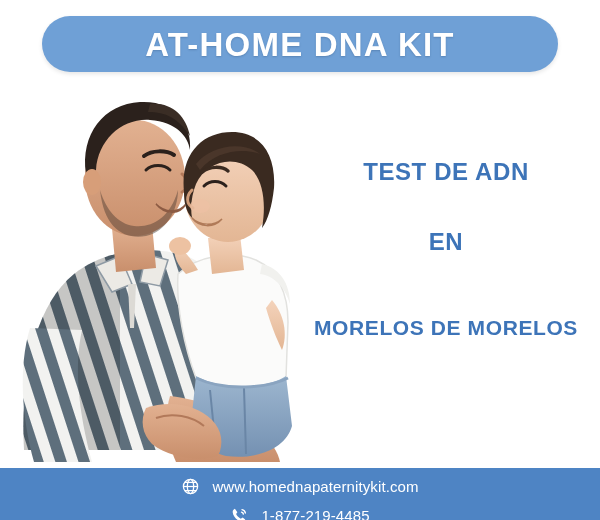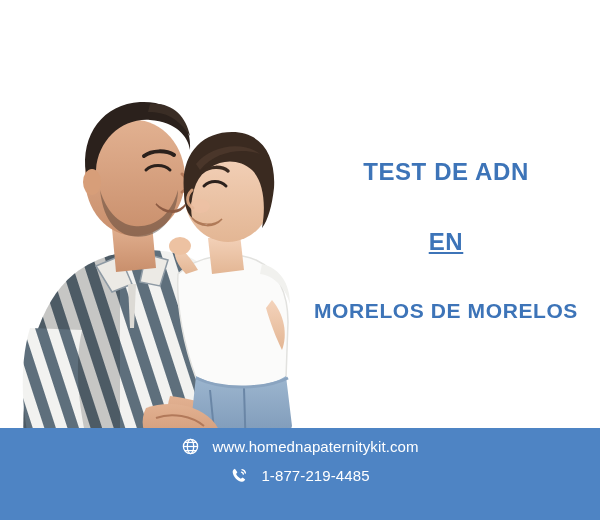--- a/index.html
+++ b/index.html
@@ -66,30 +66,30 @@
   }
   .heading-line {
     color: #3d74b8;
     font-weight: bold;
     font-size: 24px;
     letter-spacing: 0.6px;
     line-height: 1;
     white-space: nowrap;
   }
   .heading-line.l1 { margin-bottom: 46px; }
-  .heading-line.l2 { margin-bottom: 46px; text-decoration: underline; }
+  .heading-line.l2 { margin-bottom: 63px; }
   .heading-line.l3 { font-size: 21px; }
 
   
   .footer {
     position: absolute;
     left: 0;
     bottom: 0;
     width: 600px;
-    height: 92px;
+    height: 52px;
     background: #4e84c4;
   }
   .footer-row {
     position: absolute;
     display: flex;
     align-items: center;
     color: #ffffff;
     font-size: 15px;
     white-space: nowrap;
   }
@@ -121,20 +121,23 @@
     color: #ffffff;
     font-size: 15px;
     letter-spacing: 0.1px;
   }
 </style>
 </head>
 <body>
 
 <div class="poster">
 
+  <div class="header-banner">
+    <div class="header-title">AT-HOME DNA KIT</div>
+  </div>
 
   <div class="photo-area">
     <svg class="photo-svg" width="320" height="384" viewBox="0 0 320 384">
       <defs>
         <pattern id="stripes" width="22" height="22" patternUnits="userSpaceOnUse" patternTransform="rotate(-18)">
           <rect width="22" height="22" fill="#f2f2f0"></rect>
           <rect width="11" height="22" fill="#5e6f7c"></rect>
         </pattern>
         <clipPath id="manTorsoClip">
           <path d="M24 372 C20 300 34 228 74 196 C104 172 150 166 186 178

